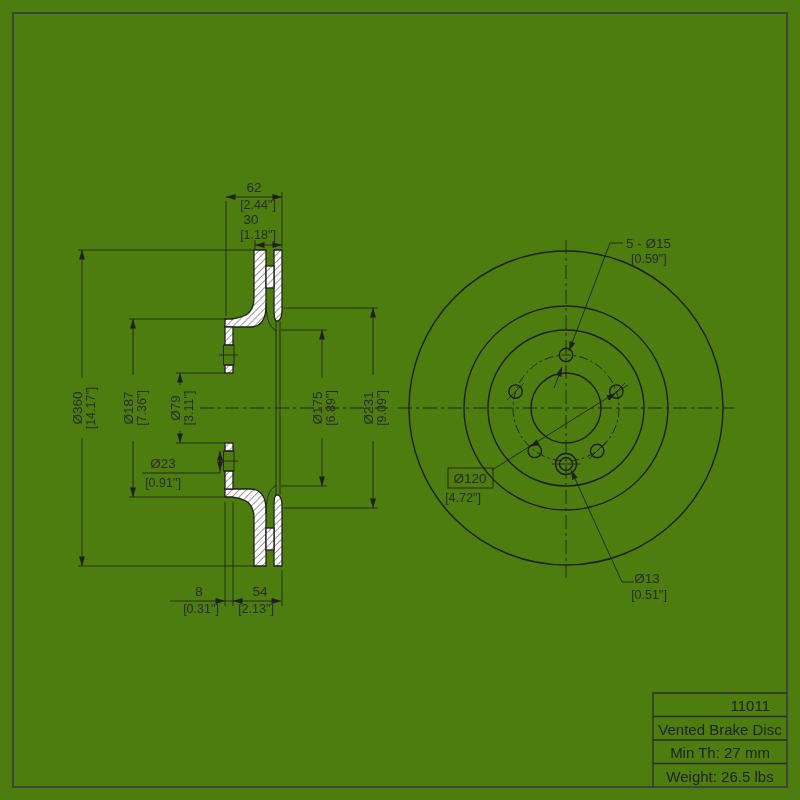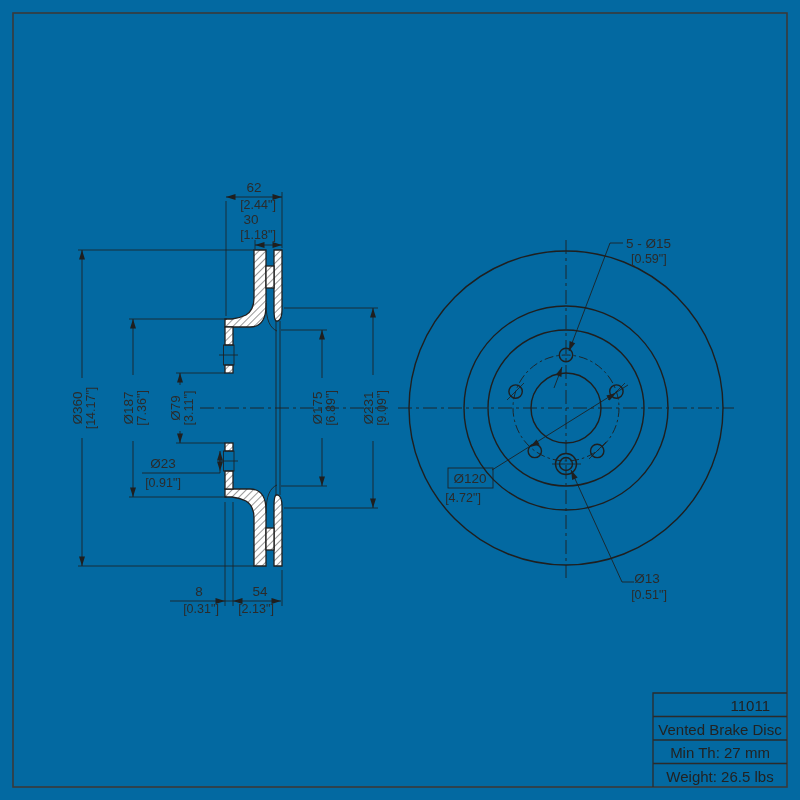--- a/index.html
+++ b/index.html
@@ -1,16 +1,16 @@
 <!DOCTYPE html>
 <html><head>
 <meta charset="utf-8">
 <style>
   html,body{margin:0;padding:0;background:#fff;}
-  .page{width:800px;height:800px;position:relative;background:#0369a1;}
+  .page{width:800px;height:800px;position:relative;background:#4d7c0f;}
   svg{display:block;}
   text{font-family:"Liberation Sans","DejaVu Sans",sans-serif;fill:#2b2b2b;}
   .dim-val{font-size:13.5px;}
   .dim-in{font-size:12.5px;}
   .tb-text{font-size:15px;fill:#222;}
   .outline{stroke:#1f1f1f;stroke-width:1.4;fill:none;}
   .hatched{stroke:#1f1f1f;stroke-width:1.3;}
   .thin{stroke:#1f1f1f;stroke-width:0.85;fill:none;}
   .ext{stroke:#1f1f1f;stroke-width:0.8;fill:none;}
   .cl{stroke:#1f1f1f;stroke-width:0.9;fill:none;stroke-dasharray:14 4 3 4;}

